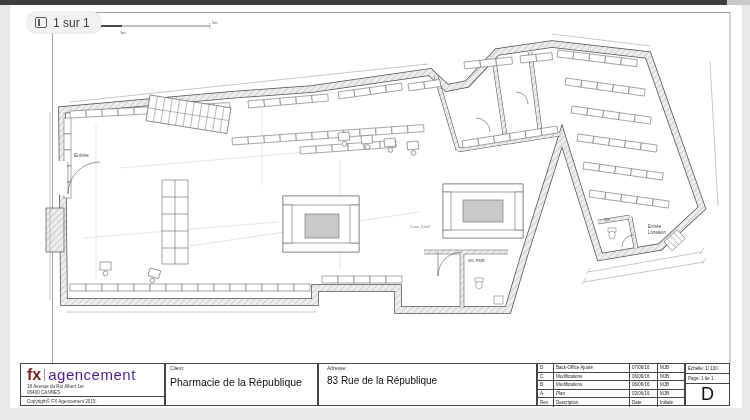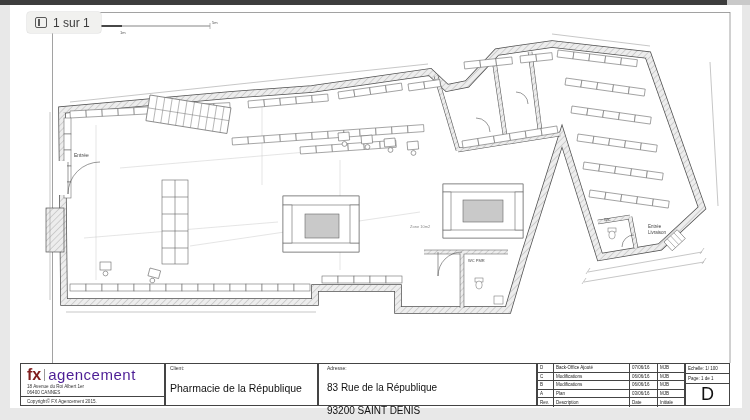--- a/index.html
+++ b/index.html
@@ -5,42 +5,42 @@
   html,body{margin:0;padding:0}
   .screen{position:relative;width:750px;height:420px;background:#e8e8e8;overflow:hidden;
           font-family:"Liberation Sans",sans-serif}
   .topbar{position:absolute;left:0;top:0;width:727px;height:5px;background:#3d3d3d}
   .topbar-right{position:absolute;left:727px;top:0;width:23px;height:5px;background:#c9c9c9}
   .page{position:absolute;left:10px;top:5px;width:732px;height:403px;background:#fff}
   svg.plan{position:absolute;left:0;top:0}
 
   
   .pill{position:absolute;left:27px;top:12px;height:21px;padding:0 11px 0 8px;background:#f1f1ef;
-        border-radius:3px;display:flex;align-items:center;gap:6px;box-shadow:0 0 0 .5px #dcdcdc}
+        border-radius:9px;display:flex;align-items:center;gap:6px;box-shadow:0 0 0 .5px #dcdcdc}
   .pill .txt{font-size:12px;color:#3c3c3c}
   .pages-ico{width:12px;height:11px;border:1.4px solid #5a5a5a;border-radius:2px;position:relative;box-sizing:border-box}
   .pages-ico::before{content:"";position:absolute;left:1.5px;top:1px;bottom:1px;width:2.4px;background:#5a5a5a}
 
   
   .sheet-title{position:absolute;left:88px;top:343px;font-size:14px;color:#1f1f1f;letter-spacing:.3px}
   .tb{position:absolute;left:20px;top:363px;width:710px;height:43px;display:flex}
   .box{border:.8px solid #444;box-sizing:border-box;background:#fff}
   .tb-logo{width:145px;position:relative}
   .logo-line{display:flex;align-items:baseline;padding:2px 0 0 6px}
   .logo-fx{font-size:16px;font-weight:bold;color:#7f1d1d}
   .logo-bar{width:1px;height:12px;background:#999;margin:0 3px;align-self:center}
   .logo-name{font-size:15px;color:#4c1d95;letter-spacing:.5px}
   .logo-addr{font-size:4.6px;color:#333;padding-left:6px;line-height:1.3}
   .logo-copy{position:absolute;left:0;right:0;bottom:0;border-top:.8px solid #444;font-size:4.6px;
              padding:1.5px 0 1.5px 6px;color:#333;background:#fff}
   .tb-client{width:153px;padding:1px 0 0 4px}
   .cell-label{font-size:5px;color:#333}
-  .client-name{font-size:10.5px;color:#111;margin-top:11px}
+  .client-name{font-size:10.5px;color:#111;margin-top:5px}
   .tb-addr{width:219px;padding:1px 0 0 8px}
-  .addr-line{font-size:10px;color:#111;line-height:1.2;margin-top:11px}
+  .addr-line{font-size:10px;color:#111;line-height:1.2;margin-top:4px}
   .tb-rev{width:148px;display:grid;grid-template-columns:16px 76px 28px 28px;grid-auto-rows:8.6px;
           font-size:4.5px;color:#222}
   .rc{border-right:.8px solid #444;border-bottom:.8px solid #444;display:flex;align-items:center;
       padding-left:2px;overflow:hidden;white-space:nowrap;box-sizing:border-box}
   .rc.last-col{border-right:none}
   .rc.last-row{border-bottom:none}
   .tb-info{width:45px;display:flex;flex-direction:column}
   .info-row{font-size:4.5px;color:#222;border-bottom:.8px solid #444;height:10px;box-sizing:border-box;
             padding:1.5px 0 0 2px}
   .info-letter{flex:1;display:flex;align-items:center;justify-content:center;font-size:18px;color:#111}
@@ -393,21 +393,20 @@
     </div>
 
     <div class="box tb-client">
       <div class="cell-label">Client:</div>
       <div class="client-name">Pharmacie de la République</div>
     </div>
 
     <div class="box tb-addr">
       <div class="cell-label">Adresse:</div>
       <div class="addr-line">83 Rue de la République</div>
-      <div class="addr-line">93200 SAINT DENIS</div>
     </div>
 
     <div class="box tb-rev">
       <div class="rc">D</div>
       <div class="rc">Back-Office Ajouté</div>
       <div class="rc">07/06/16</div>
       <div class="rc last-col">MJB</div>
 
       <div class="rc">C</div>
       <div class="rc">Modifications</div>

